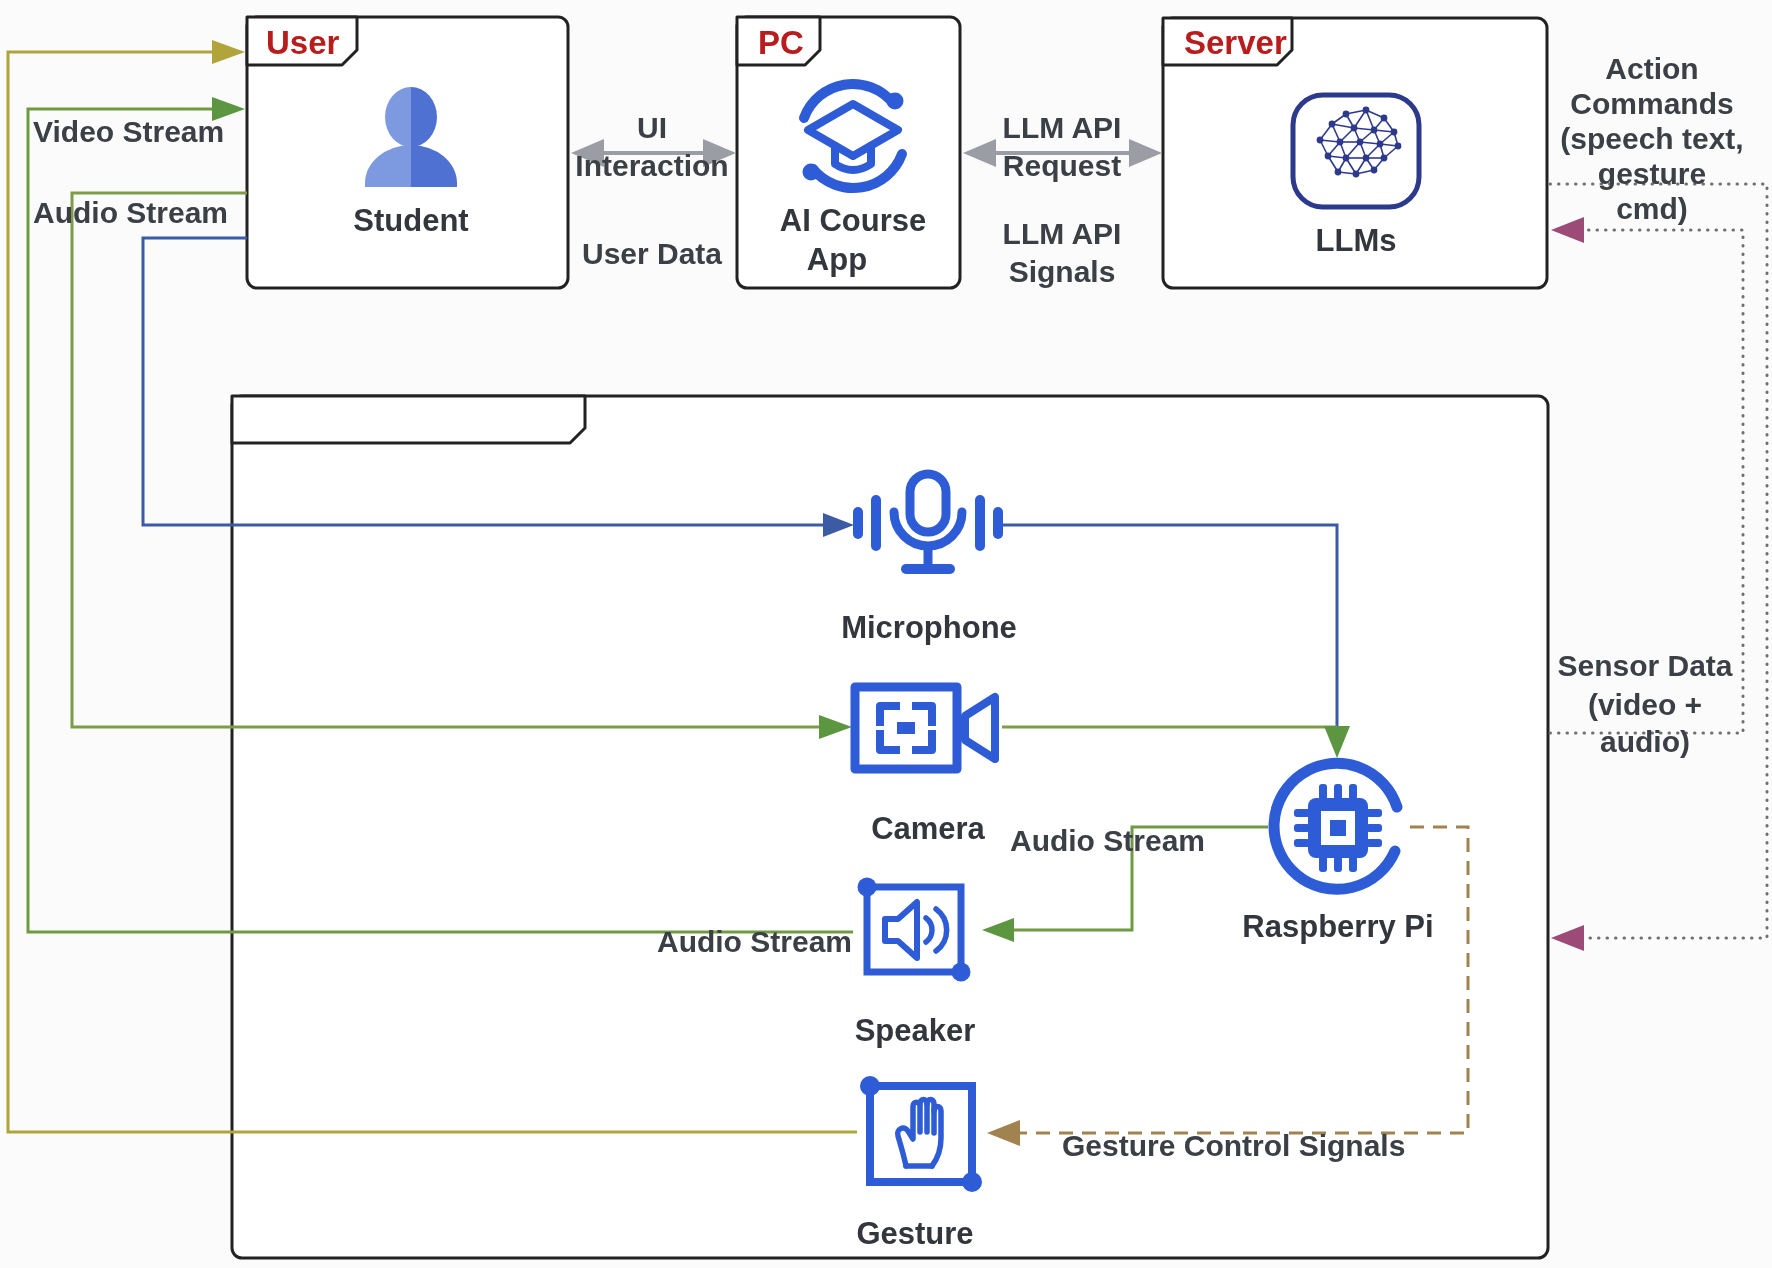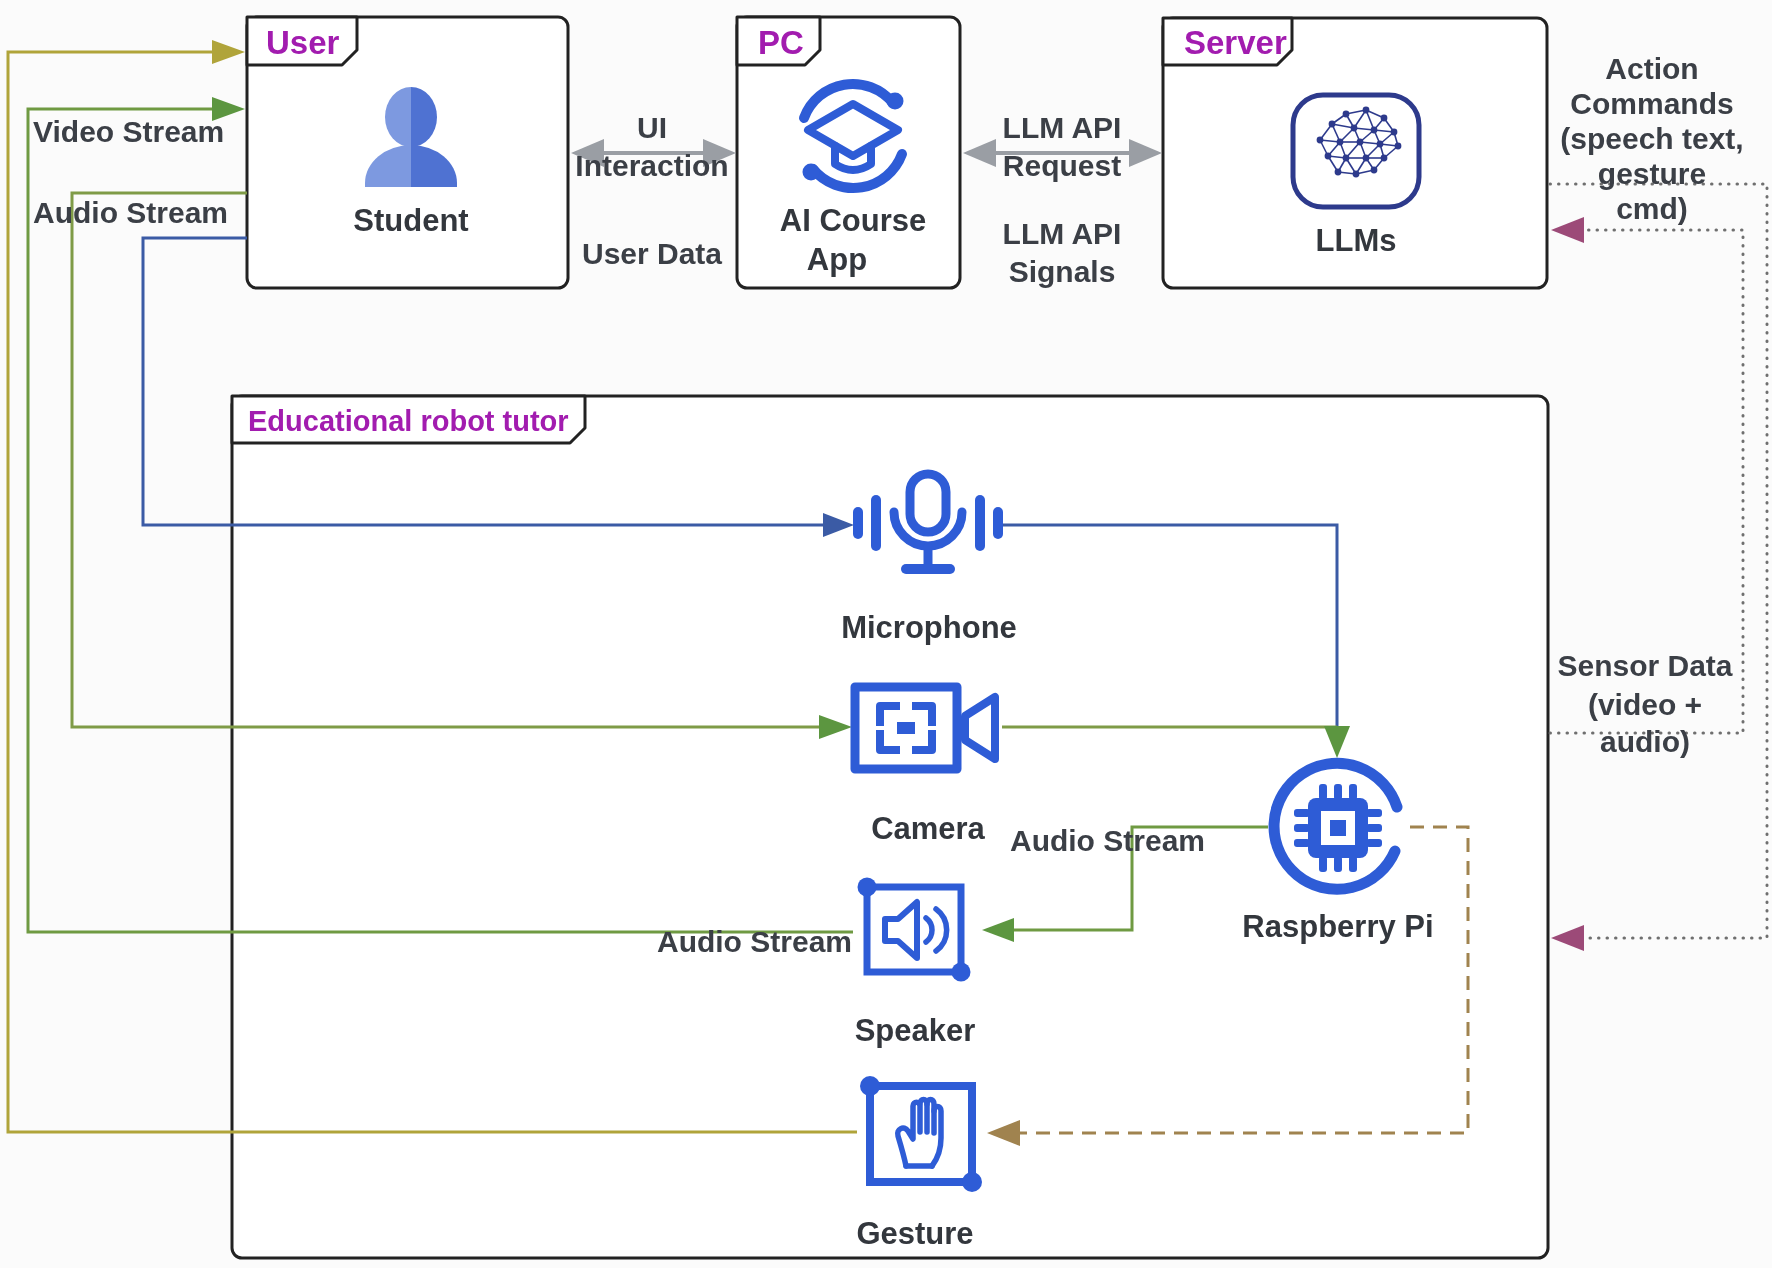--- a/index.html
+++ b/index.html
@@ -6,21 +6,21 @@
   #canvas{
     position:relative;width:1772px;height:1268px;background:#fbfbfb;overflow:hidden;
     font-family:"Liberation Sans", sans-serif;
   }
   .lbl{
     position:absolute;font-weight:700;color:#3b3f46;white-space:nowrap;
     font-size:30px;line-height:1.1;transform:translate(-50%,-50%);margin-top:40px;
   }
   .lbl.left-anchor{transform:translate(0,-50%);}
   .lbl.right-anchor{transform:translate(-100%,-50%);}
-  .tab-title{position:absolute;font-weight:700;color:#a21caf;font-size:33px;transform:translate(0,-50%);white-space:nowrap;}
+  .tab-title{position:absolute;font-weight:700;color:#b91c1c;font-size:33px;transform:translate(0,-50%);white-space:nowrap;}
   .tab-title.small{font-size:29px;}
   .caption{position:absolute;font-weight:700;color:#33373d;font-size:31px;transform:translate(-50%,-50%);white-space:nowrap;}
   svg.overlay{position:absolute;left:0;top:0;}
   svg.icon{position:absolute;}
 </style>
 </head>
 <body>
 
 <div id="canvas">
 
@@ -261,21 +261,20 @@
         <rect x="104" y="87" width="16" height="8" rx="3"></rect>
       <rect x="46" y="46" width="60" height="60" rx="8"></rect>
     </g>
     <rect x="59" y="59" width="34" height="34" fill="#ffffff"></rect>
     <rect x="68" y="68" width="16" height="16" fill="#2e5cd6"></rect>
   </svg>
 
   <div class="tab-title" style="left:266px;top:43px">User</div>
   <div class="tab-title" style="left:758px;top:43px">PC</div>
   <div class="tab-title" style="left:1184px;top:43px">Server</div>
-  <div class="tab-title small" style="left:248px;top:421px">Educational robot tutor</div>
 
   <div class="caption" style="left:411px;top:221px">Student</div>
   <div class="caption" style="left:853px;top:221px">AI Course</div>
   <div class="caption" style="left:837px;top:260px">App</div>
   <div class="caption" style="left:1356px;top:241px">LLMs</div>
 
   <div class="caption" style="left:929px;top:628px">Microphone</div>
   <div class="caption" style="left:928px;top:829px">Camera</div>
   <div class="caption" style="left:915px;top:1031px">Speaker</div>
   <div class="caption" style="left:915px;top:1234px">Gesture</div>
@@ -298,14 +297,15 @@
   <div class="lbl" style="left:1652px;top:98px">(speech text,</div>
   <div class="lbl" style="left:1652px;top:133px">gesture</div>
   <div class="lbl" style="left:1652px;top:168px">cmd)</div>
 
   <div class="lbl" style="left:1645px;top:625px">Sensor Data</div>
   <div class="lbl" style="left:1645px;top:664px">(video +</div>
   <div class="lbl" style="left:1645px;top:701px">audio)</div>
 
   <div class="lbl right-anchor" style="left:1205px;top:800px">Audio Stream</div>
   <div class="lbl right-anchor" style="left:852px;top:901px">Audio Stream</div>
+  <div class="lbl left-anchor" style="left:1062px;top:1105px">Gesture Control Signals</div>
 
 </div>
 
 </body></html>

